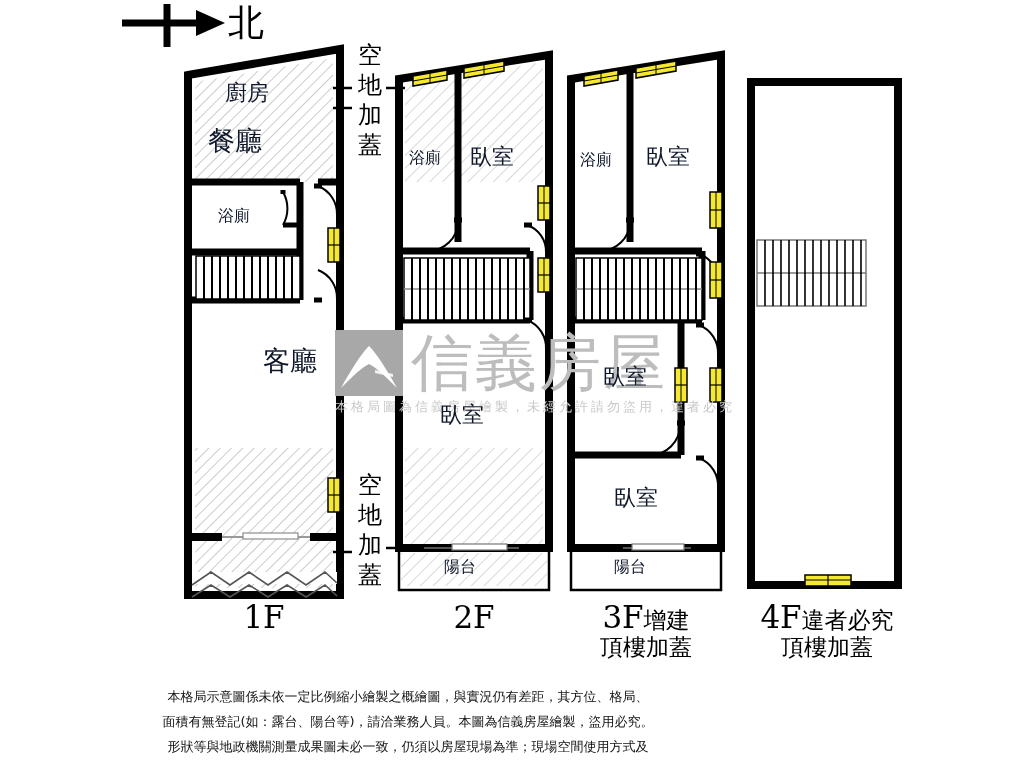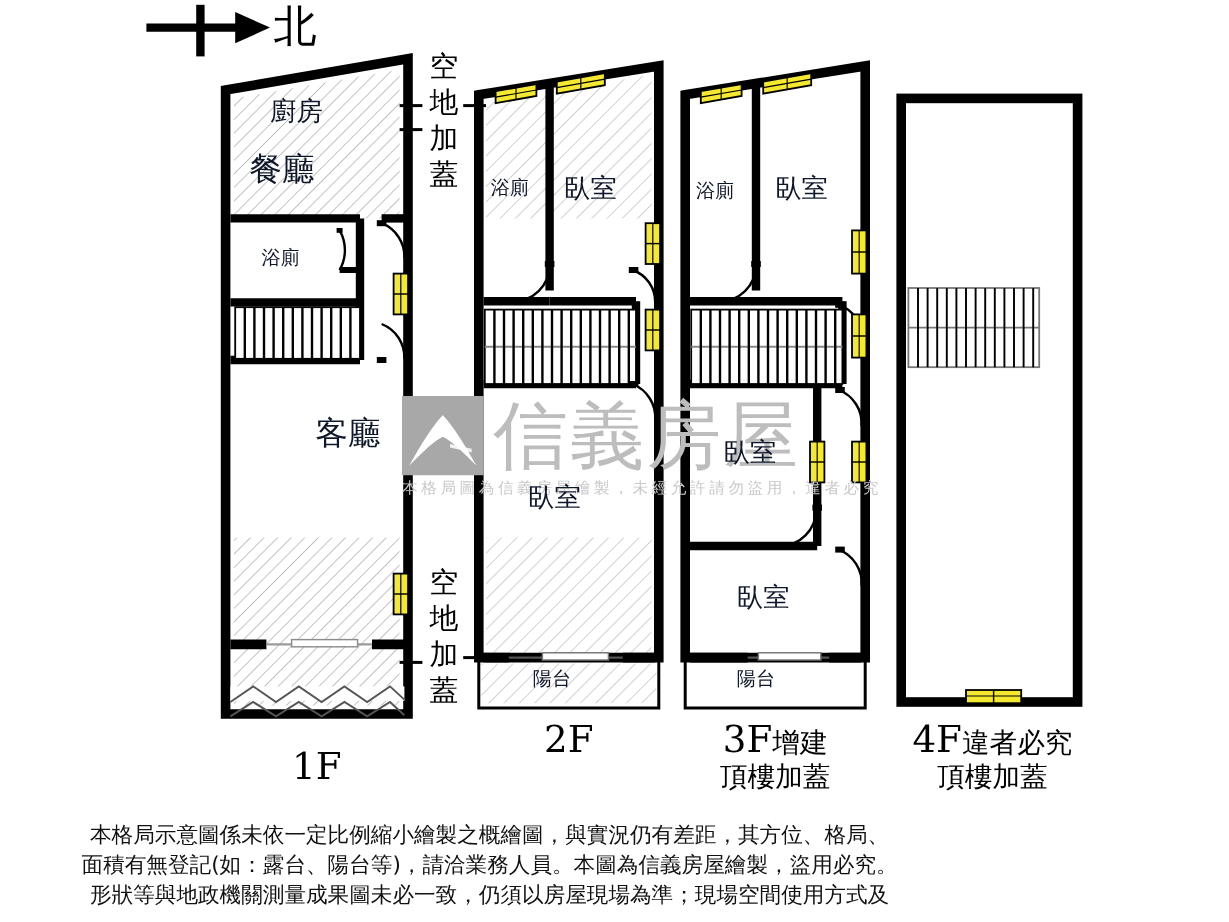--- a/index.html
+++ b/index.html
@@ -85,21 +85,21 @@
     white-space: nowrap;
   }
 
   
   .footer {
     position: absolute;
     left: 0;
     top: 684px;
     width: 816px;
     text-align: center;
-    font-size: 18px;
+    font-size: 13px;
     line-height: 25px;
     color: #111;
     font-family: "DejaVu Sans", "Liberation Sans", sans-serif;
     z-index: 7;
   }
   .footer div { white-space: nowrap; }
 
   
   .watermark {
     position: absolute;
@@ -459,21 +459,21 @@
           <rect x="0" y="0" width="68" height="66" fill="#a8a8a8"></rect>
           <path d="M6,58 C16,40 26,24 34,16 C42,24 52,40 62,58 C50,46 42,38 34,34 C26,38 18,46 6,58 Z" fill="#ffffff"></path>
           <path d="M40,40 L58,44 L58,47 L40,43 Z" fill="#ffffff" opacity="0.85"></path>
         </svg>
       </div>
       <div class="wm-text">信義房屋</div>
     </div>
     <div class="wm-sub">本格局圖為信義房屋繪製，未經允許請勿盜用，違者必究</div>
   </div>
 
-  <div class="floor-caption" style="left:184px; top:600px; width:160px;margin-top:22px;">
+  <div class="floor-caption" style="left:184px; top:600px; width:160px;">
     <div class="fc-main">
       <span>1F</span><span class="suffix"></span>
     </div>
     <div class="fc-sub"></div>
   </div>
 
   <div class="floor-caption" style="left:396px; top:600px; width:156px;">
     <div class="fc-main">
       <span>2F</span><span class="suffix"></span>
     </div>

